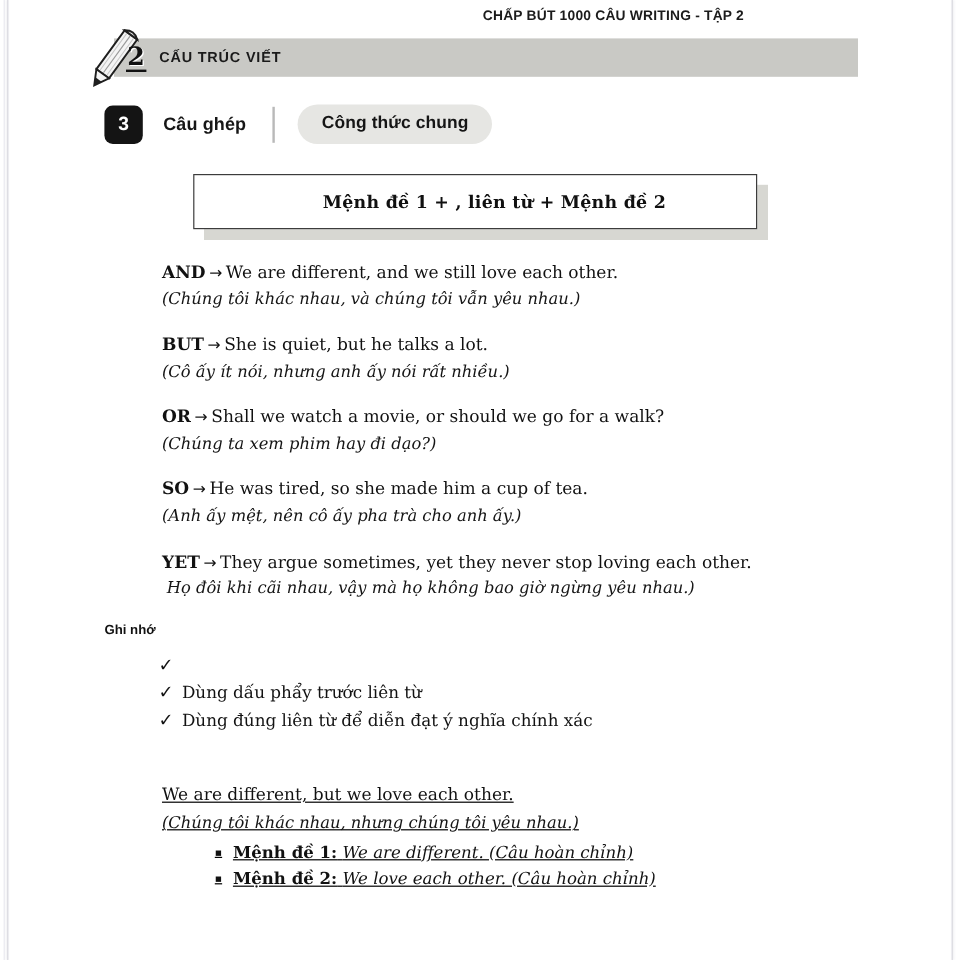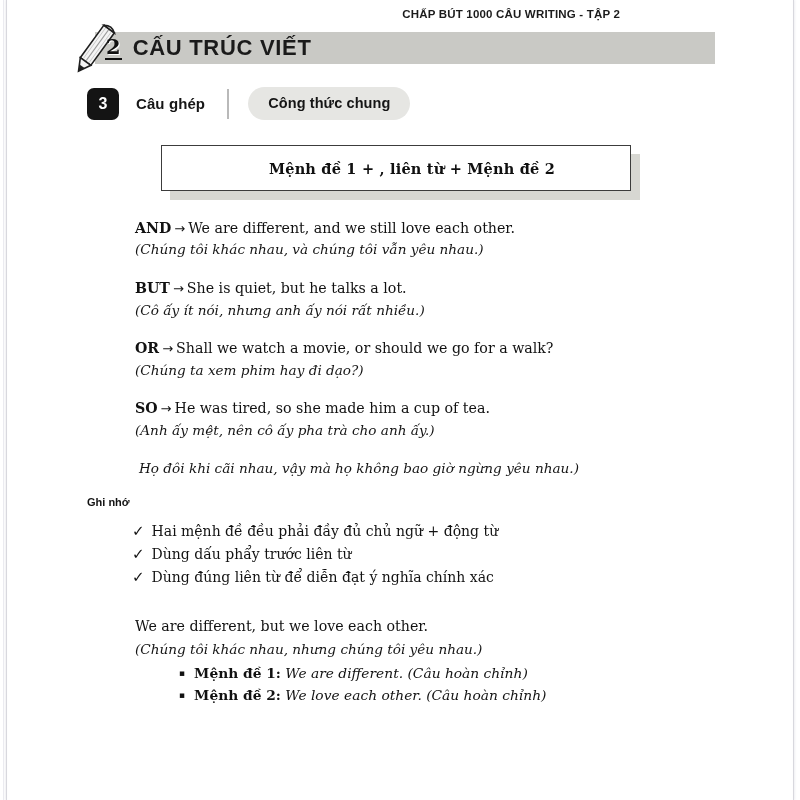--- a/index.html
+++ b/index.html
@@ -68,21 +68,21 @@
     font-family: "DejaVu Serif", serif;
     font-size: 21px;
     font-weight: bold;
     color: #111;
     line-height: 1;
     border-bottom: 2.5px solid #111;
     padding: 0 1px 1px 1px;
     text-shadow: 1px 1px 0 #fff;
   }
   .chapter-title {
-    font-size: 22px;
+    font-size: 12px;
     font-weight: bold;
     letter-spacing: .7px;
     color: #1a1a1a;
   }
 
   
   .pencil-icon {
     position: absolute;
     left: 66px;
     top: 18px;
@@ -243,21 +243,22 @@
   }
   .check {
     font-family: "DejaVu Sans", sans-serif;
     font-size: 15px;
     font-weight: normal;
   }
 
   
   .summary {
     margin-left: 135px;
-    margin-top: 27px;
+    margin-top: 41px;
+    text-decoration: underline;
   }
   .sum-en {
     font-family: "DejaVu Serif", serif;
     font-size: 14.2px;
     color: #111;
     line-height: 1.5;
     white-space: nowrap;
   }
   .sum-vi {
     font-family: "DejaVu Serif", serif;
@@ -360,31 +361,31 @@
         <div class="ex-en"><span class="ex-conj">OR</span><span class="arrow">→</span><span>Shall we watch a movie, or should we go for a walk?</span></div>
         <div class="ex-vi">(Chúng ta xem phim hay đi dạo?)</div>
       </div>
 
       <div class="example-block">
         <div class="ex-en"><span class="ex-conj">SO</span><span class="arrow">→</span><span>He was tired, so she made him a cup of tea.</span></div>
         <div class="ex-vi">(Anh ấy mệt, nên cô ấy pha trà cho anh ấy.)</div>
       </div>
 
       <div class="example-block">
+        <div class="ex-en"><span class="ex-conj">YET</span><span class="arrow">→</span><span>They argue sometimes, yet they never stop loving each other.</span></div>
         <div class="ex-vi indent-sp">Họ đôi khi cãi nhau, vậy mà họ không bao giờ ngừng yêu nhau.)</div>
       </div>
 
     </div>
 
     <div class="notes-heading">Ghi nhớ</div>
 
     <div class="notes-list">
       <div class="note-item">
         <span class="check">✓</span>
-        <span>Hai mệnh đề đều phải đầy đủ chủ ngữ + động từ</span>
       </div>
       <div class="note-item">
         <span class="check">✓</span>
         <span>Dùng dấu phẩy trước liên từ</span>
       </div>
       <div class="note-item">
         <span class="check">✓</span>
         <span>Dùng đúng liên từ để diễn đạt ý nghĩa chính xác</span>
       </div>
     </div>

